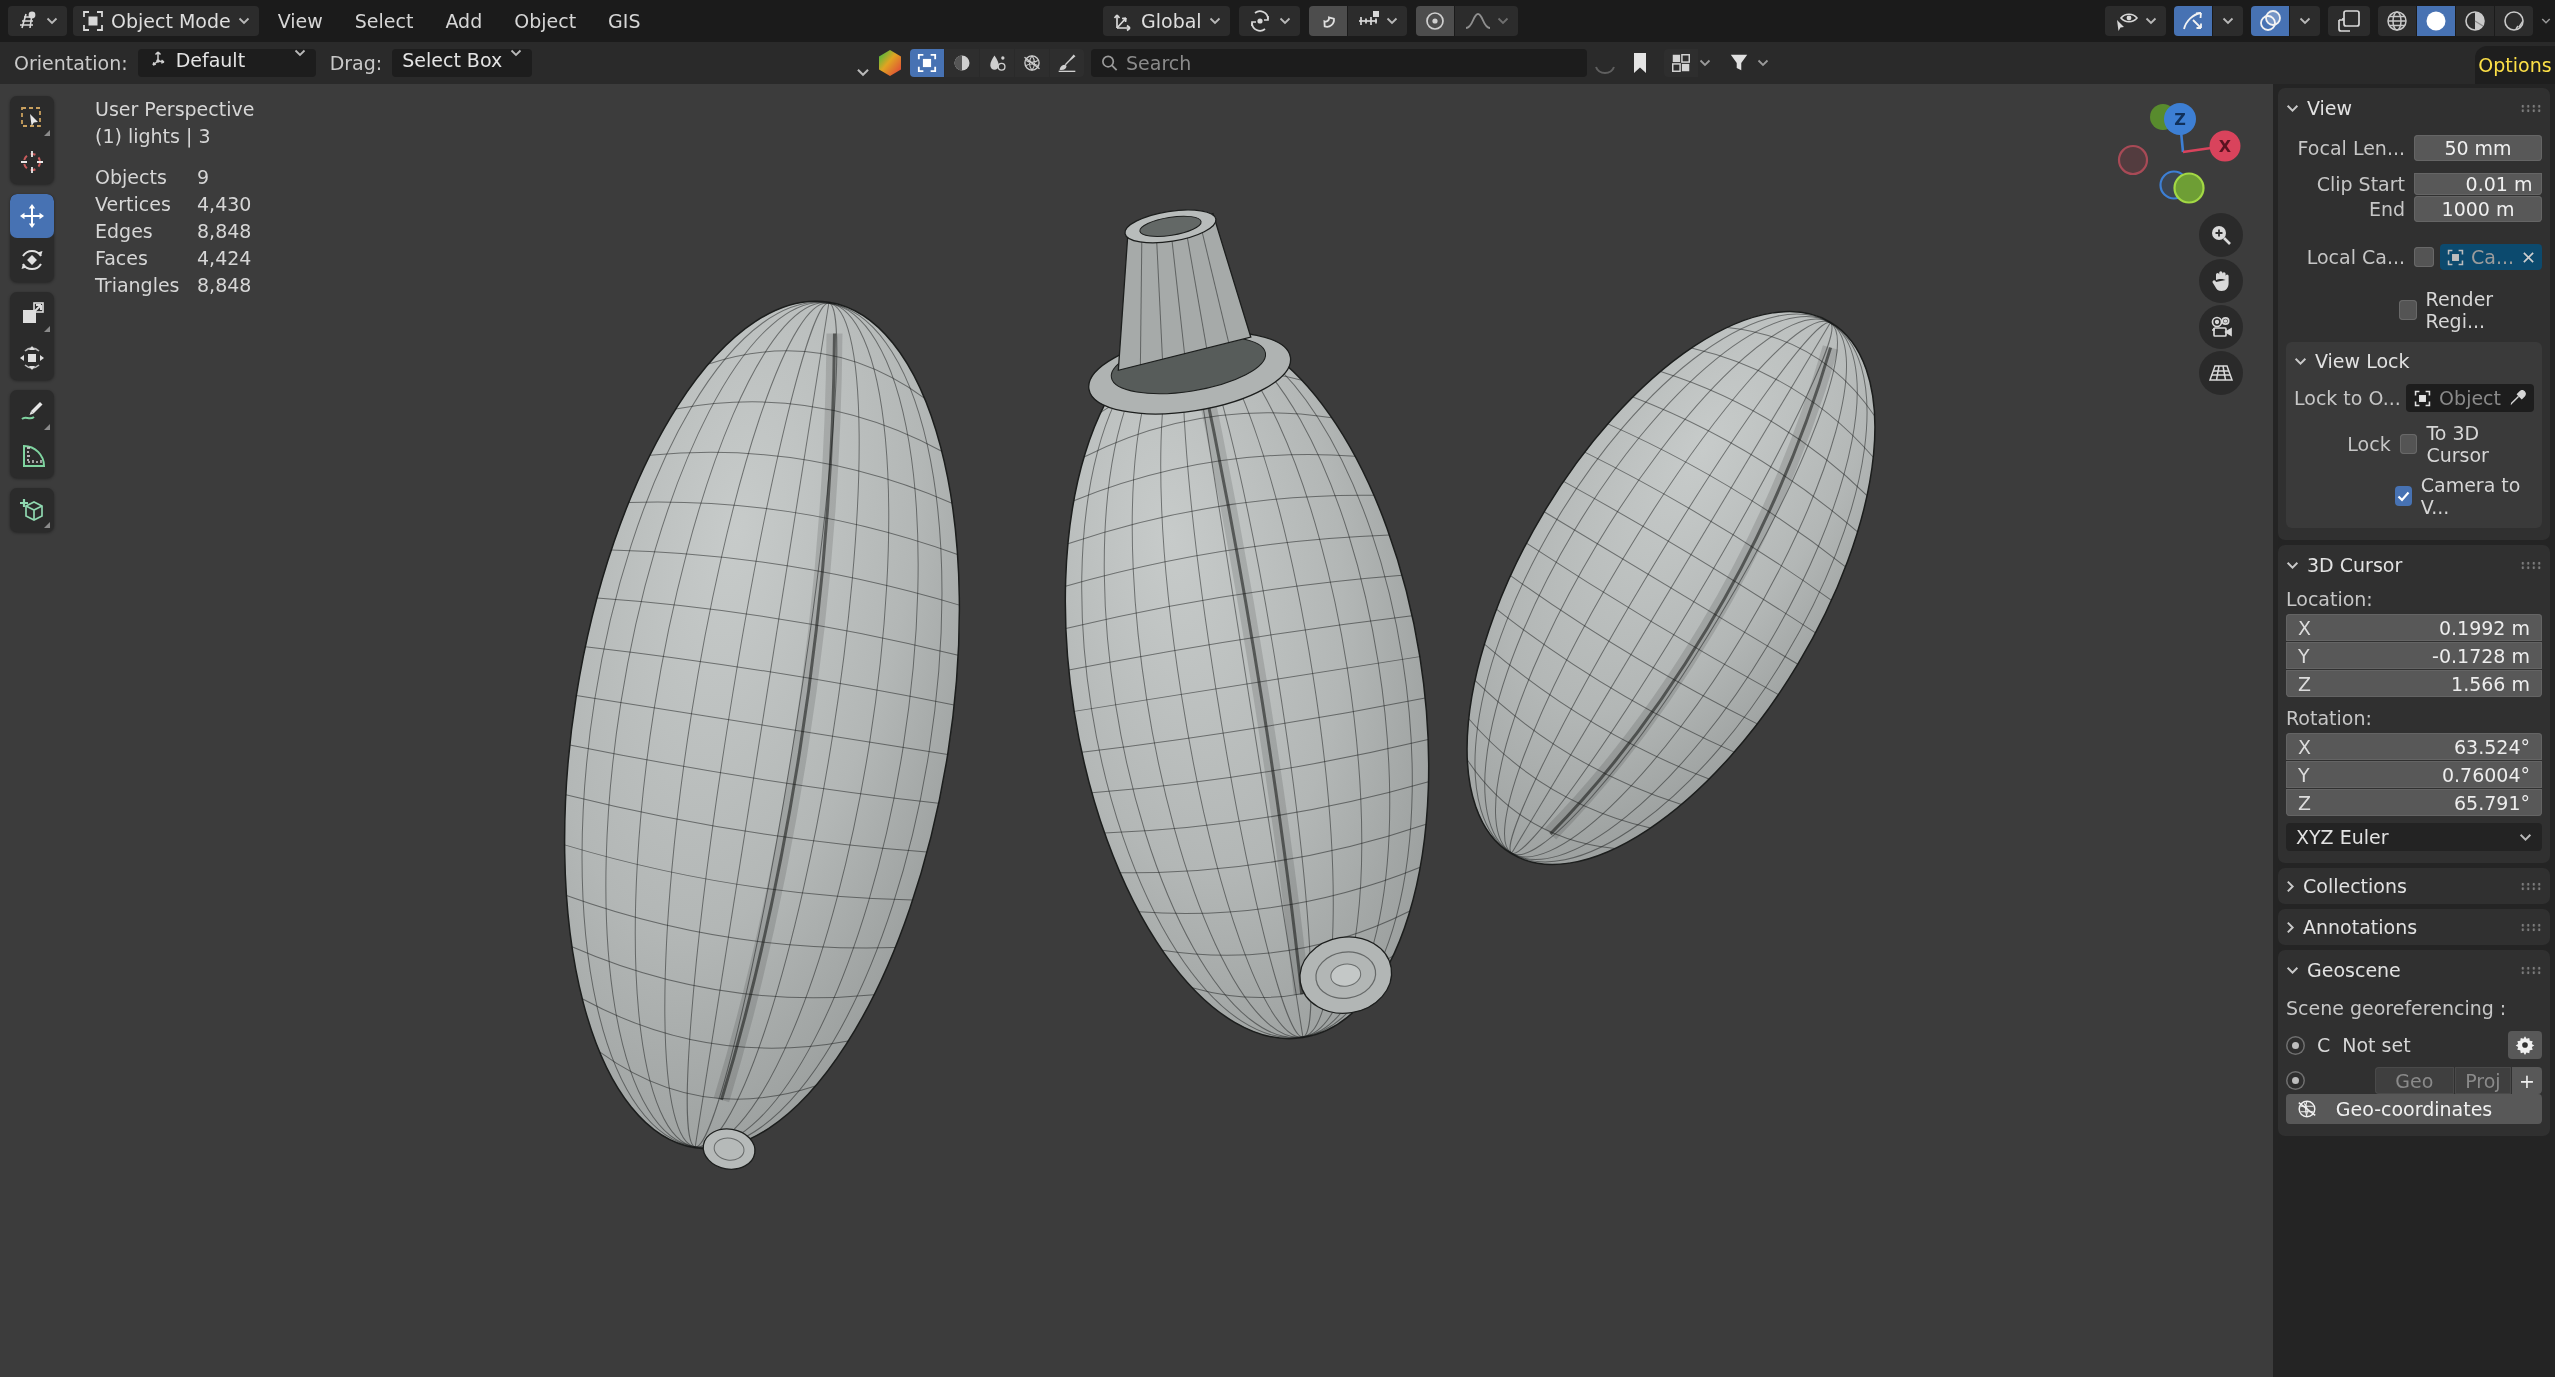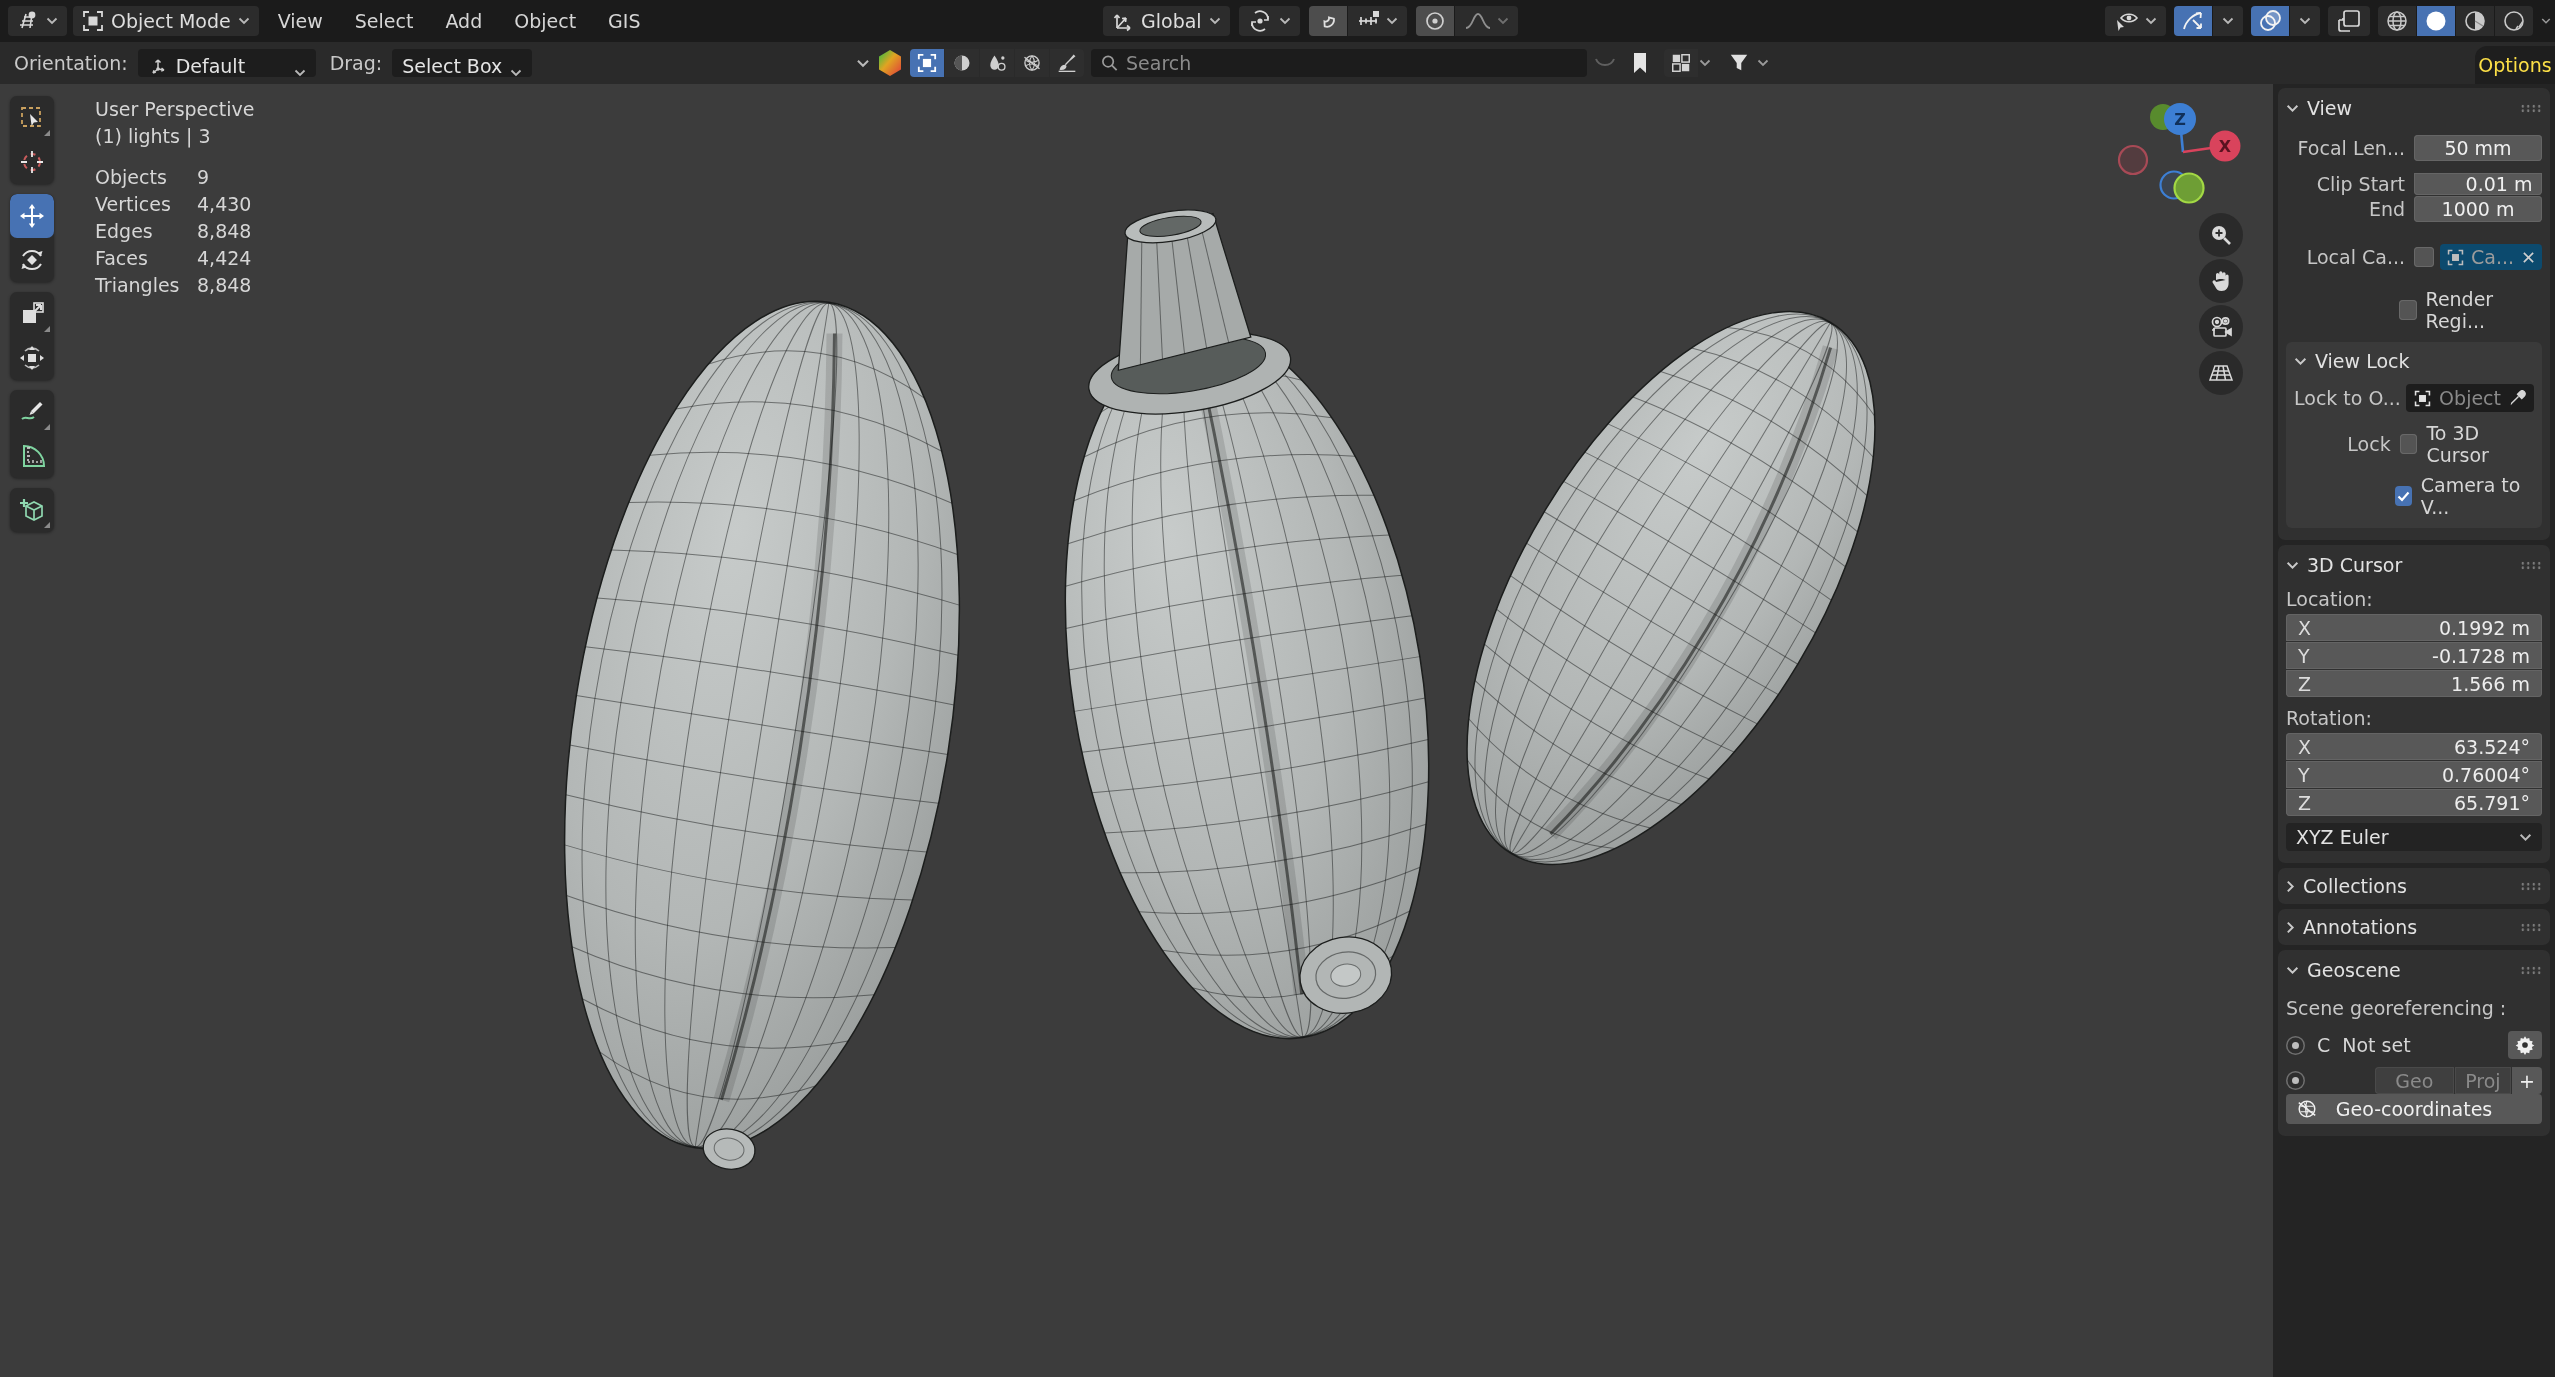--- a/index.html
+++ b/index.html
@@ -19,22 +19,22 @@
   .group > * { border-radius:0; }
   .group > *:first-child { border-radius:4px 0 0 4px; }
   .group > *:last-child { border-radius:0 4px 4px 0; }
   .pressed { background:#4d4d4d !important; }
   .blue { background:#4772b3 !important; }
   .chev { flex:0 0 auto; }
 
   
   .row2 { position:absolute; left:0; top:42px; width:2555px; height:42px; background:#2a2a2a; display:flex; align-items:center; }
   .row2 .label { color:#c9c9c9; font-size:19px; margin:0 10px 0 14px; }
-  .chip-dark { display:flex; align-items:flex-end; gap:8px; height:28px; padding:0 10px; background:#1d1d1d; border-radius:4px; color:#e4e4e4; font-size:19px; }
-  .row2-mid { position:absolute; left:856px; top:7px; display:flex; align-items:center; gap:7px; }
+  .chip-dark { display:flex; align-items:flex-start; gap:8px; height:28px; padding:0 10px; background:#1d1d1d; border-radius:4px; color:#e4e4e4; font-size:19px; }
+  .row2-mid { position:absolute; left:856px; top:7px; display:flex; align-items:flex-end; gap:7px; }
   .mini-btn { width:34px; height:28px; background:#2e2e2e; display:flex; align-items:center; justify-content:center; }
   .search { display:flex; align-items:center; width:496px; height:28px; background:#1c1c1c; border-radius:4px; padding:0 10px; gap:8px; }
   .search input { background:transparent; border:0; outline:0; color:#dcdcdc; font-size:19px; width:100%; font-family:inherit; }
   .search input::placeholder { color:#8b8b8b; }
   .options-tab { position:absolute; right:0; top:4px; height:38px; width:80px; background:#1e1e1e; border-radius:12px 0 0 0; color:#fde047; font-size:19px; display:flex; align-items:center; justify-content:center; }
 
   
   .viewport { position:absolute; left:0; top:84px; width:2273px; height:1293px; background:#3c3c3c; overflow:hidden; }
   #scene-svg { position:absolute; left:0; top:0; }
   .stats { position:absolute; left:95px; top:12px; color:#d6d6d6; font-size:19px; line-height:27px; }

